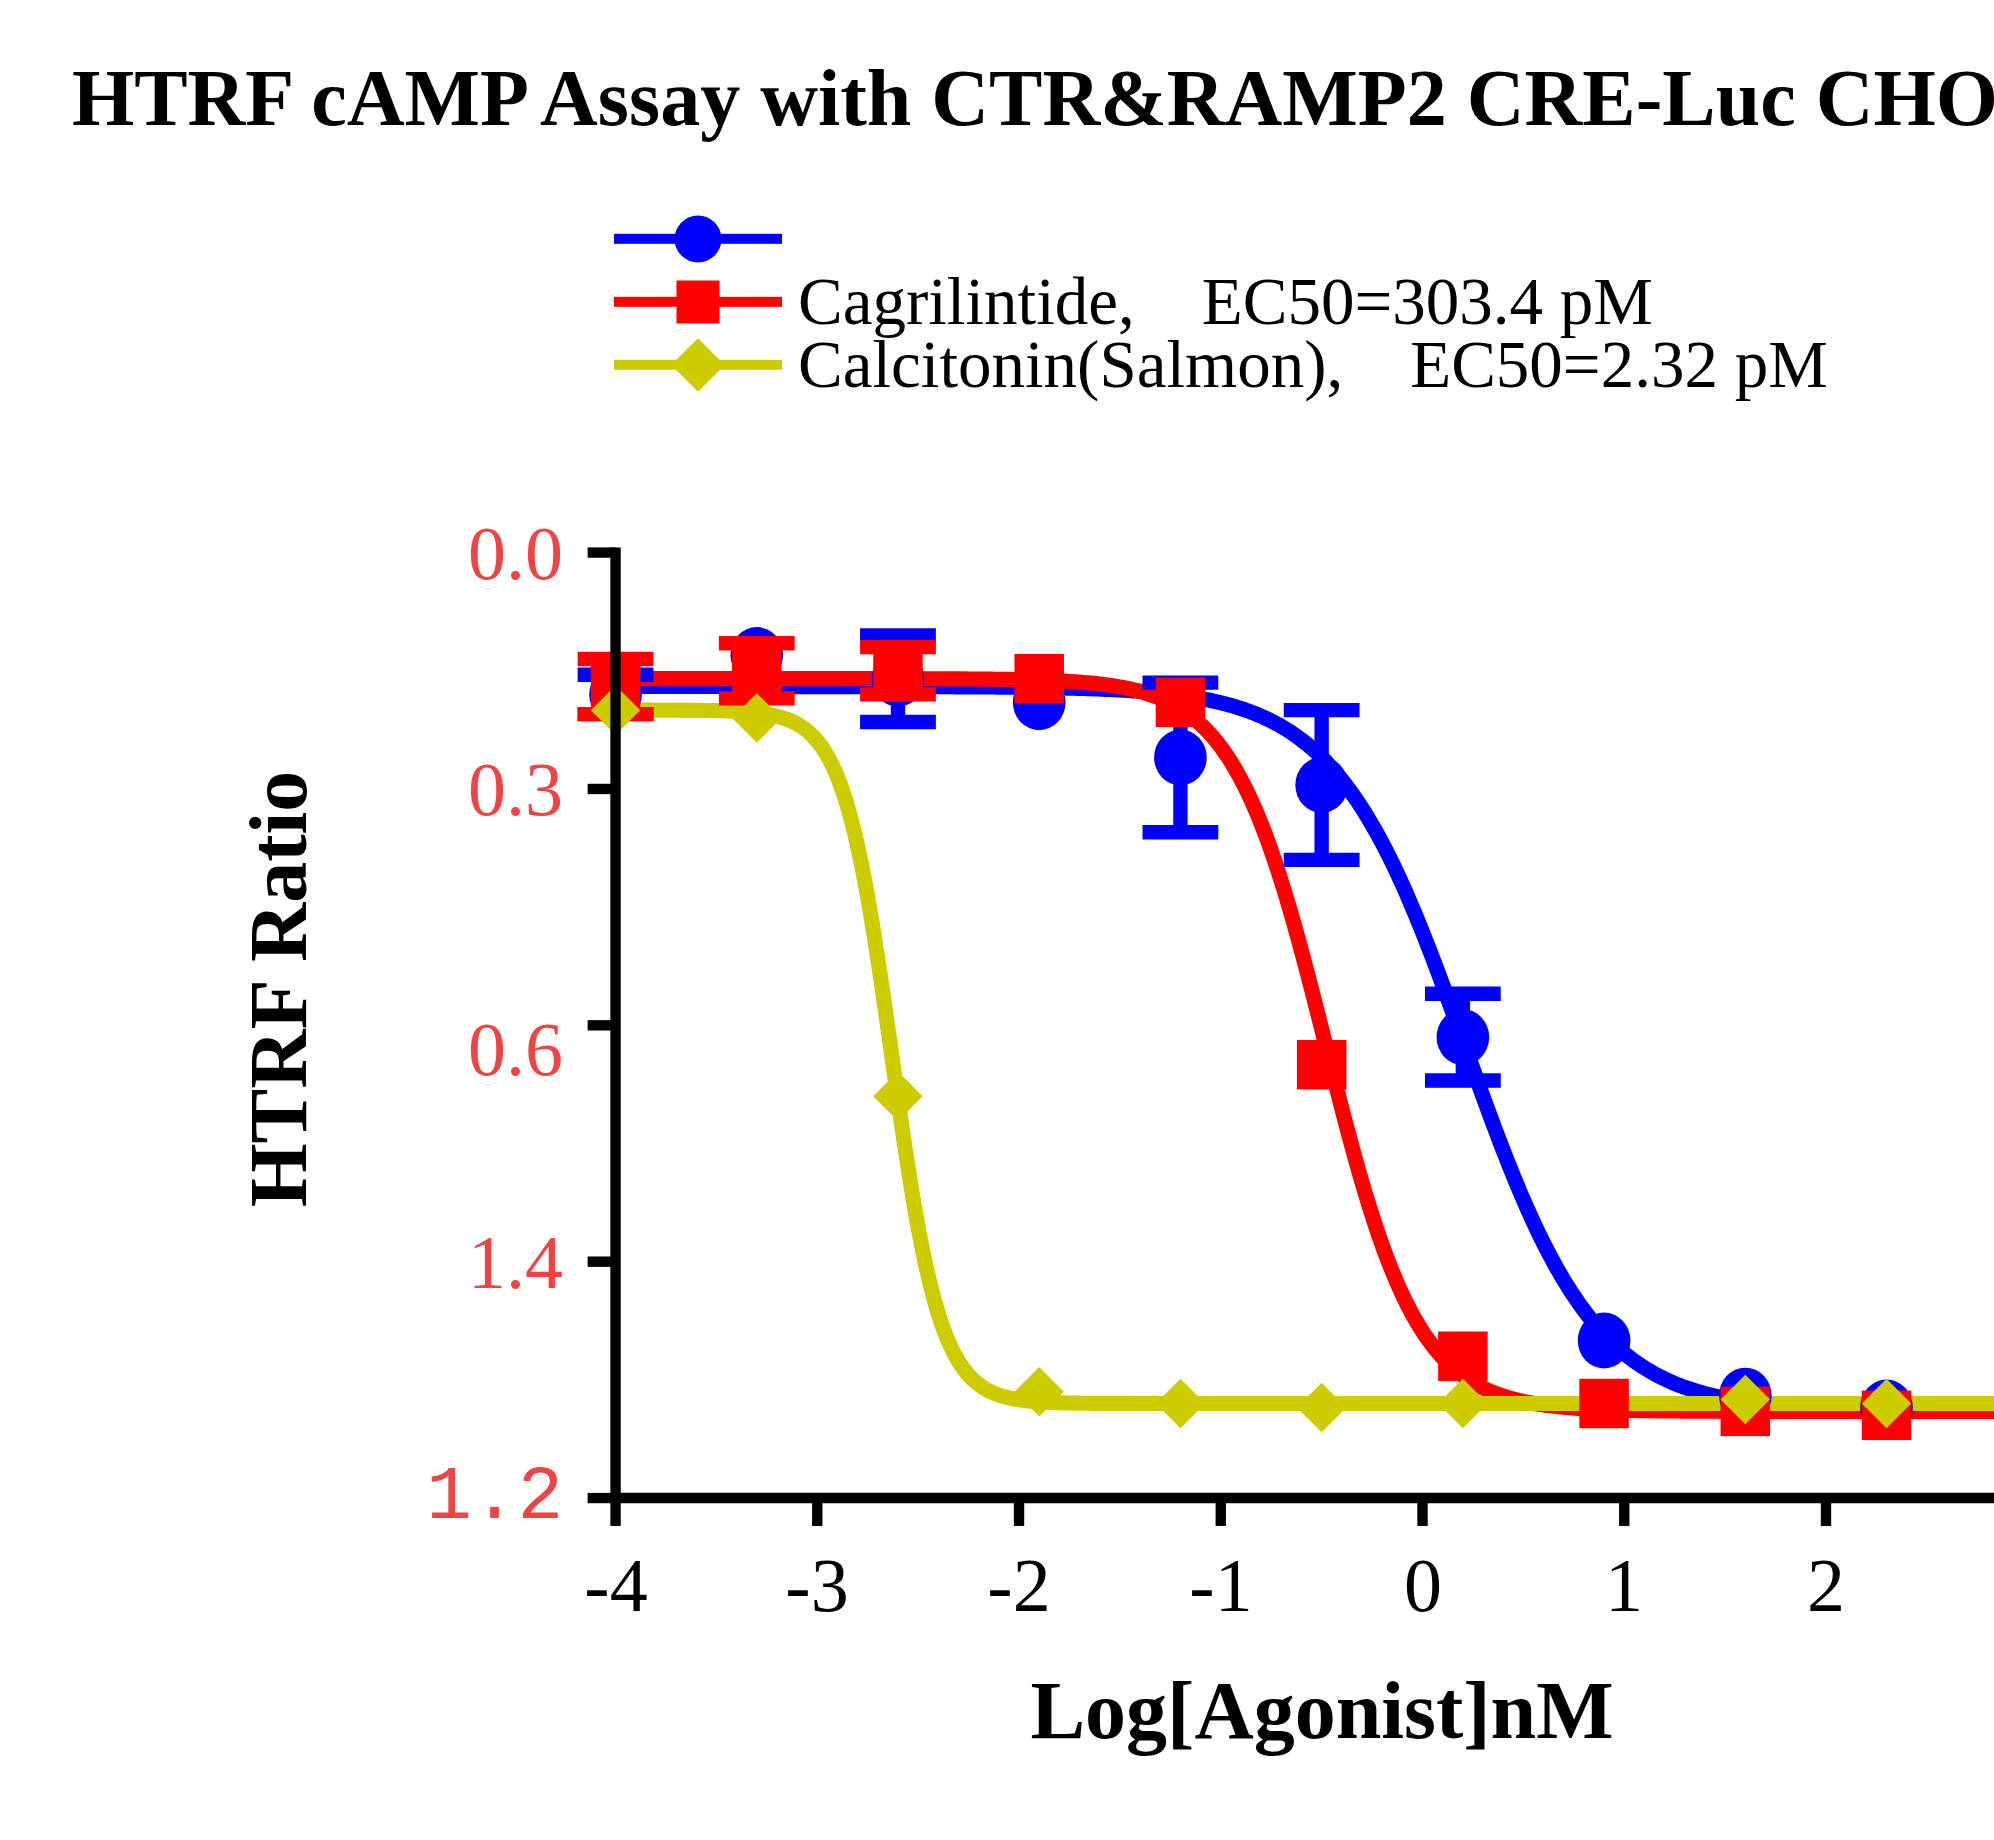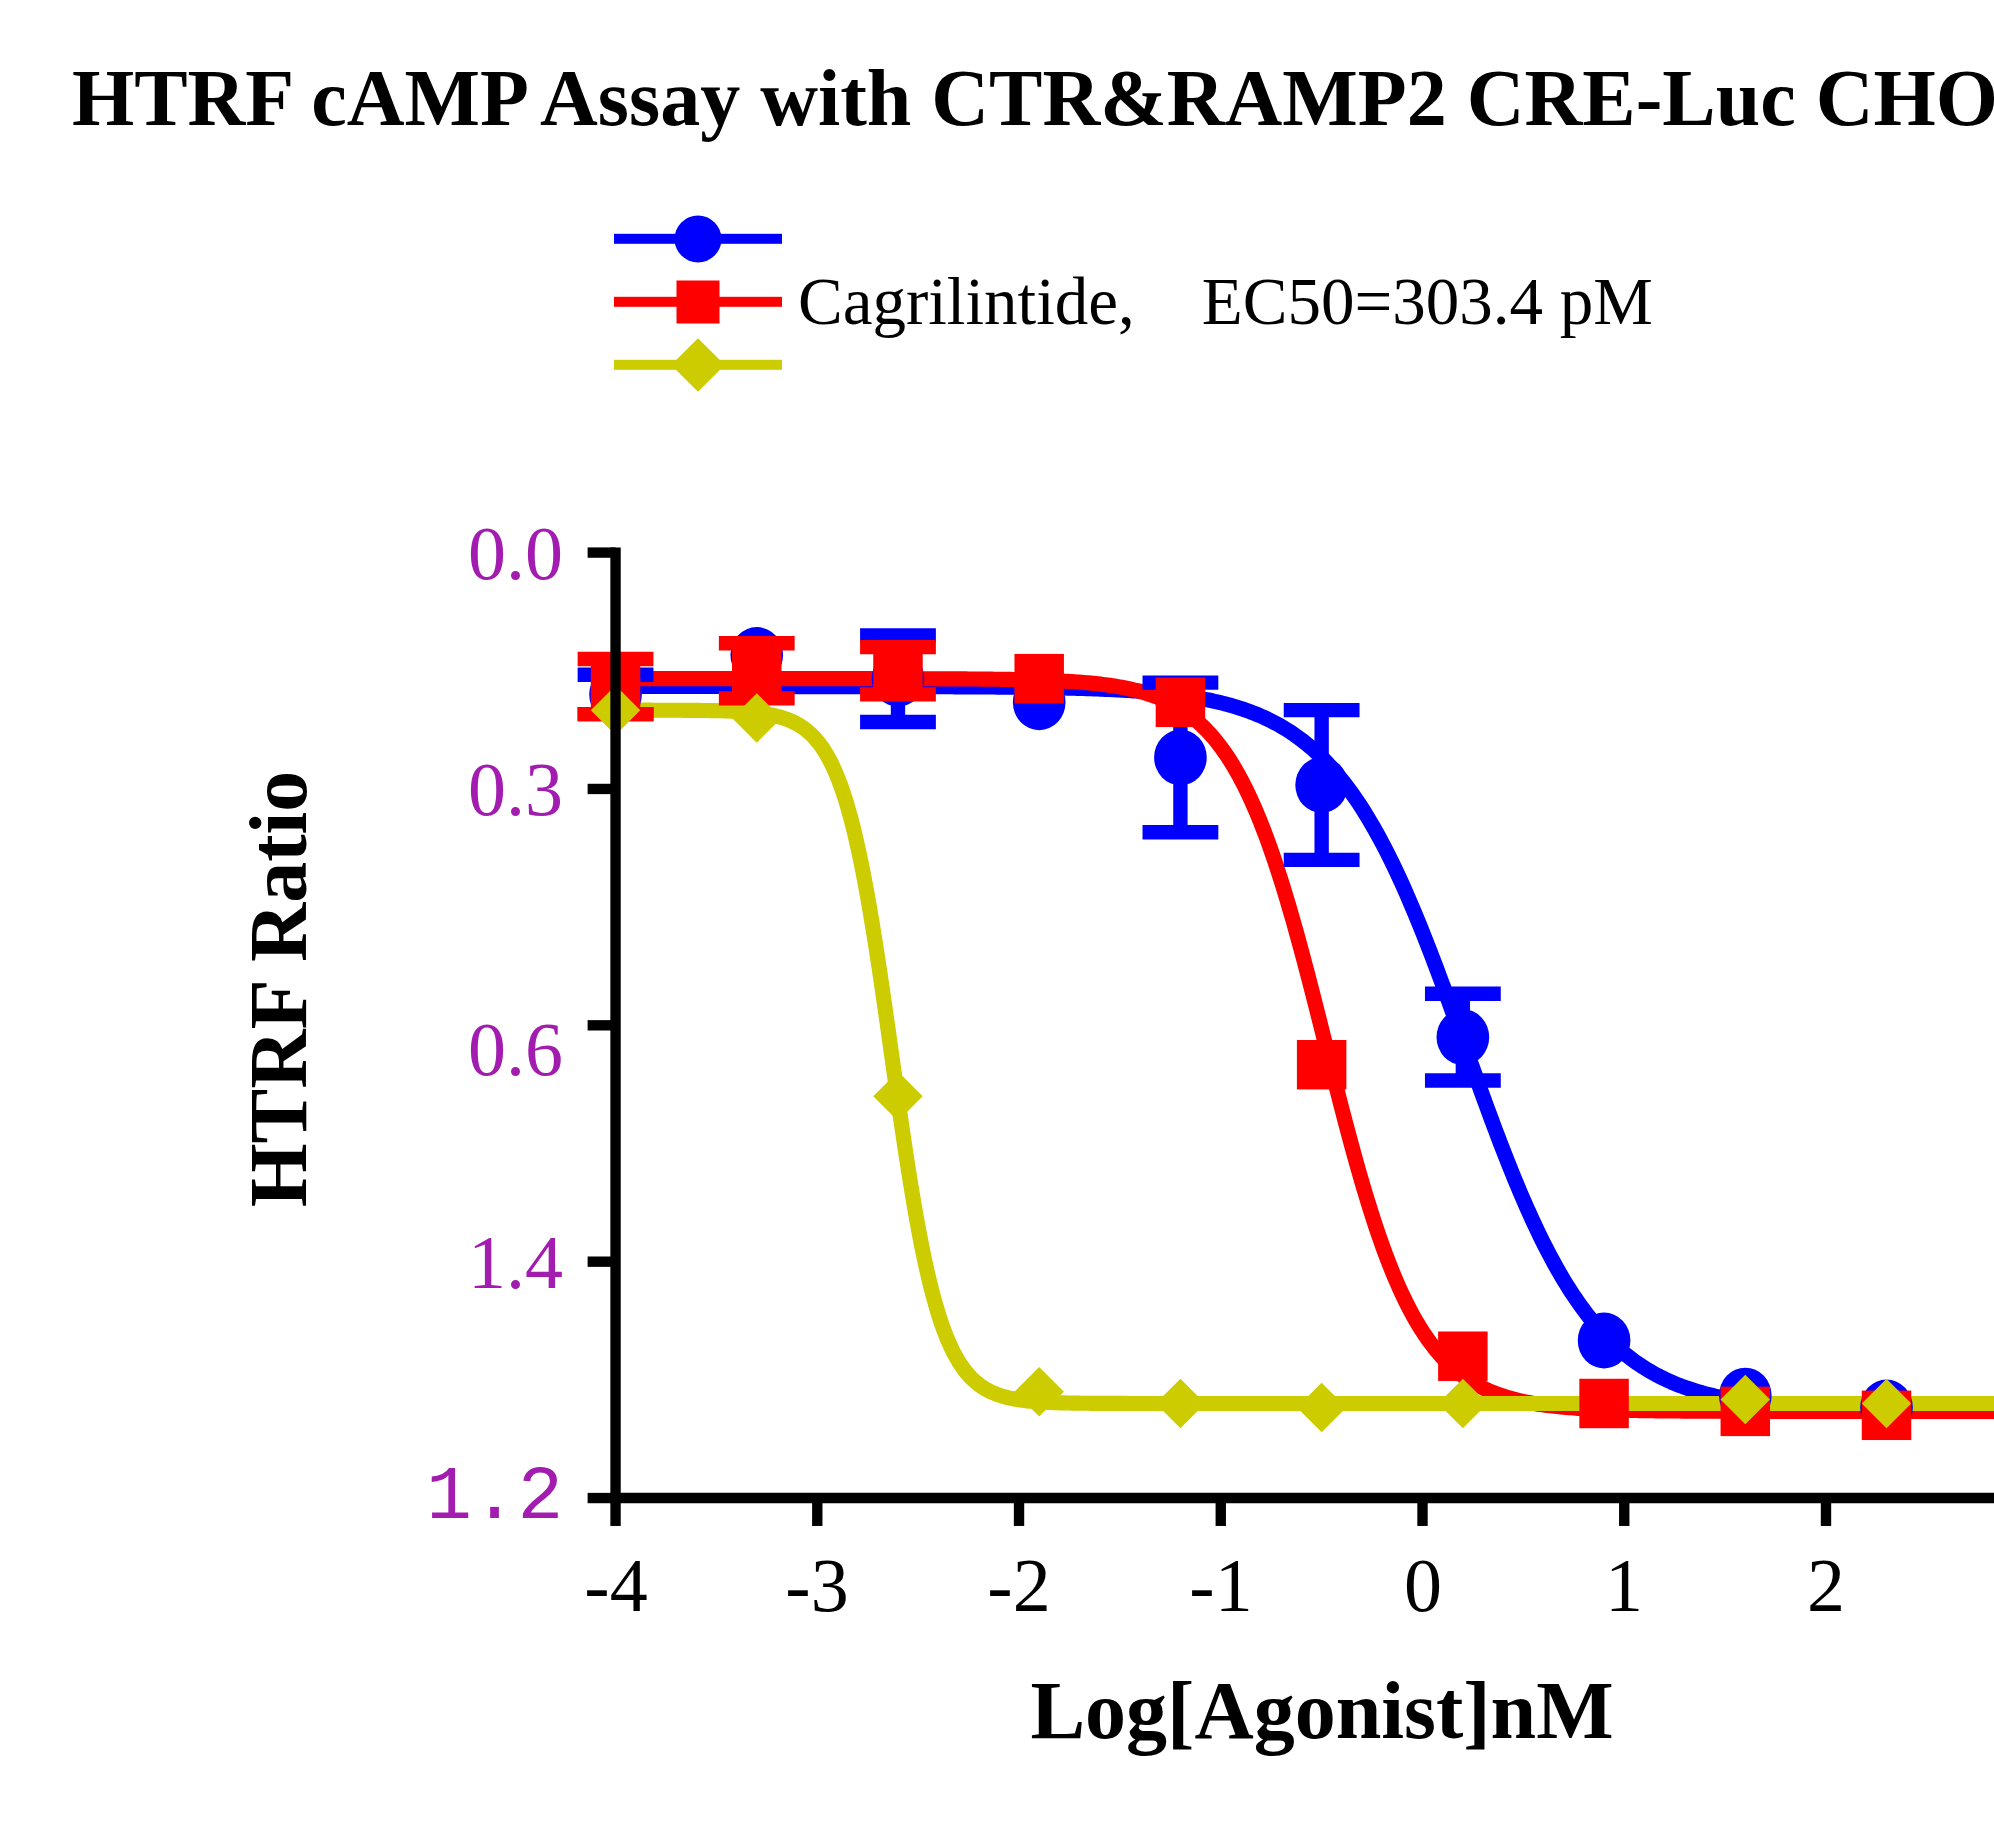--- a/index.html
+++ b/index.html
@@ -101,21 +101,21 @@
   #plot-svg {
     position: absolute;
     left: 0; top: 0;
   }
 
   
   .ytick-label {
     position: absolute;
     text-align: right;
     font-size: 76px;
-    color: #a21caf;
+    color: #ef4444;
     transform: translateY(-50%);
     white-space: nowrap;
   }
   .xtick-label {
     position: absolute;
     text-align: center;
     font-size: 76px;
     color: #000000;
     transform: translateX(-50%);
     white-space: nowrap;
@@ -165,20 +165,21 @@
         <div class="legend-sym sym-square" id="lgsym1" style="background: rgb(255, 0, 0);"></div>
       </div>
       <div class="legend-label">Cagrilintide,　EC50=303.4 pM</div>
     </div>
 
     <div class="legend-row">
       <div class="legend-marker-wrap">
         <div class="legend-line" id="lgline2" style="background: rgb(204, 204, 0);"></div>
         <div class="legend-sym sym-diamond" id="lgsym2" style="background: rgb(204, 204, 0);"></div>
       </div>
+      <div class="legend-label">Calcitonin(Salmon),　EC50=2.32 pM</div>
     </div>
 
   </div>
 
   <div id="plot-wrap">
     <svg id="plot-svg" width="2672" height="1840" viewBox="0 0 6698 4612">
         <path d="M1543.00,1720.75 L1548.90,1720.75 L1554.80,1720.75 L1560.70,1720.75 L1566.60,1720.75 L1572.50,1720.75 L1578.40,1720.75 L1584.30,1720.75 L1590.20,1720.75 L1596.10,1720.76 L1602.00,1720.76 L1607.90,1720.76 L1613.80,1720.76 L1619.70,1720.76 L1625.60,1720.76 L1631.50,1720.76 L1637.40,1720.76 L1643.30,1720.76 L1649.20,1720.76 L1655.10,1720.76 L1661.00,1720.76 L1666.90,1720.76 L1672.80,1720.76 L1678.70,1720.76 L1684.60,1720.76 L1690.50,1720.76 L1696.40,1720.76 L1702.30,1720.76 L1708.20,1720.76 L1714.10,1720.76 L1720.00,1720.76 L1725.90,1720.76 L1731.80,1720.76 L1737.70,1720.76 L1743.60,1720.76 L1749.50,1720.76 L1755.40,1720.76 L1761.30,1720.76 L1767.20,1720.76 L1773.10,1720.77 L1779.00,1720.77 L1784.90,1720.77 L1790.80,1720.77 L1796.70,1720.77 L1802.60,1720.77 L1808.50,1720.77 L1814.40,1720.77 L1820.30,1720.77 L1826.20,1720.77 L1832.10,1720.77 L1838.00,1720.77 L1843.90,1720.77 L1849.80,1720.77 L1855.70,1720.78 L1861.60,1720.78 L1867.50,1720.78 L1873.40,1720.78 L1879.30,1720.78 L1885.20,1720.78 L1891.10,1720.78 L1897.00,1720.78 L1902.90,1720.78 L1908.80,1720.79 L1914.70,1720.79 L1920.60,1720.79 L1926.50,1720.79 L1932.40,1720.79 L1938.30,1720.79 L1944.20,1720.79 L1950.10,1720.80 L1956.00,1720.80 L1961.90,1720.80 L1967.80,1720.80 L1973.70,1720.80 L1979.60,1720.80 L1985.50,1720.81 L1991.40,1720.81 L1997.30,1720.81 L2003.20,1720.81 L2009.10,1720.82 L2015.00,1720.82 L2020.90,1720.82 L2026.80,1720.82 L2032.70,1720.83 L2038.60,1720.83 L2044.50,1720.83 L2050.40,1720.83 L2056.30,1720.84 L2062.20,1720.84 L2068.10,1720.84 L2074.00,1720.85 L2079.90,1720.85 L2085.80,1720.85 L2091.70,1720.86 L2097.60,1720.86 L2103.50,1720.87 L2109.40,1720.87 L2115.30,1720.87 L2121.20,1720.88 L2127.10,1720.88 L2133.00,1720.89 L2138.90,1720.89 L2144.80,1720.90 L2150.70,1720.91 L2156.60,1720.91 L2162.50,1720.92 L2168.40,1720.92 L2174.30,1720.93 L2180.20,1720.94 L2186.10,1720.94 L2192.00,1720.95 L2197.90,1720.96 L2203.80,1720.97 L2209.70,1720.97 L2215.60,1720.98 L2221.50,1720.99 L2227.40,1721.00 L2233.30,1721.01 L2239.20,1721.02 L2245.10,1721.03 L2251.00,1721.04 L2256.90,1721.05 L2262.80,1721.06 L2268.70,1721.07 L2274.60,1721.08 L2280.50,1721.09 L2286.40,1721.11 L2292.30,1721.12 L2298.20,1721.13 L2304.10,1721.15 L2310.00,1721.16 L2315.90,1721.18 L2321.80,1721.19 L2327.70,1721.21 L2333.60,1721.23 L2339.50,1721.25 L2345.40,1721.26 L2351.30,1721.28 L2357.20,1721.30 L2363.10,1721.32 L2369.00,1721.34 L2374.90,1721.37 L2380.80,1721.39 L2386.70,1721.41 L2392.60,1721.44 L2398.50,1721.46 L2404.40,1721.49 L2410.30,1721.52 L2416.20,1721.54 L2422.10,1721.57 L2428.00,1721.60 L2433.90,1721.64 L2439.80,1721.67 L2445.70,1721.70 L2451.60,1721.74 L2457.50,1721.77 L2463.40,1721.81 L2469.30,1721.85 L2475.20,1721.89 L2481.10,1721.93 L2487.00,1721.98 L2492.90,1722.02 L2498.80,1722.07 L2504.70,1722.12 L2510.60,1722.17 L2516.50,1722.22 L2522.40,1722.27 L2528.30,1722.33 L2534.20,1722.39 L2540.10,1722.45 L2546.00,1722.51 L2551.90,1722.58 L2557.80,1722.65 L2563.70,1722.72 L2569.60,1722.79 L2575.50,1722.86 L2581.40,1722.94 L2587.30,1723.02 L2593.20,1723.11 L2599.10,1723.19 L2605.00,1723.28 L2610.90,1723.38 L2616.80,1723.47 L2622.70,1723.57 L2628.60,1723.68 L2634.50,1723.78 L2640.40,1723.90 L2646.30,1724.01 L2652.20,1724.13 L2658.10,1724.26 L2664.00,1724.39 L2669.90,1724.52 L2675.80,1724.66 L2681.70,1724.80 L2687.60,1724.95 L2693.50,1725.11 L2699.40,1725.27 L2705.30,1725.44 L2711.20,1725.61 L2717.10,1725.79 L2723.00,1725.97 L2728.90,1726.16 L2734.80,1726.36 L2740.70,1726.57 L2746.60,1726.78 L2752.50,1727.01 L2758.40,1727.24 L2764.30,1727.48 L2770.20,1727.72 L2776.10,1727.98 L2782.00,1728.25 L2787.90,1728.52 L2793.80,1728.81 L2799.70,1729.10 L2805.60,1729.41 L2811.50,1729.73 L2817.40,1730.06 L2823.30,1730.40 L2829.20,1730.75 L2835.10,1731.12 L2841.00,1731.50 L2846.90,1731.90 L2852.80,1732.31 L2858.70,1732.73 L2864.60,1733.17 L2870.50,1733.63 L2876.40,1734.10 L2882.30,1734.59 L2888.20,1735.09 L2894.10,1735.62 L2900.00,1736.16 L2905.90,1736.73 L2911.80,1737.31 L2917.70,1737.92 L2923.60,1738.55 L2929.50,1739.20 L2935.40,1739.87 L2941.30,1740.57 L2947.20,1741.29 L2953.10,1742.04 L2959.00,1742.82 L2964.90,1743.62 L2970.80,1744.46 L2976.70,1745.32 L2982.60,1746.22 L2988.50,1747.14 L2994.40,1748.10 L3000.30,1749.10 L3006.20,1750.13 L3012.10,1751.20 L3018.00,1752.30 L3023.90,1753.44 L3029.80,1754.63 L3035.70,1755.86 L3041.60,1757.13 L3047.50,1758.44 L3053.40,1759.80 L3059.30,1761.21 L3065.20,1762.67 L3071.10,1764.19 L3077.00,1765.75 L3082.90,1767.37 L3088.80,1769.05 L3094.70,1770.78 L3100.60,1772.57 L3106.50,1774.43 L3112.40,1776.35 L3118.30,1778.34 L3124.20,1780.40 L3130.10,1782.53 L3136.00,1784.73 L3141.90,1787.01 L3147.80,1789.36 L3153.70,1791.79 L3159.60,1794.31 L3165.50,1796.92 L3171.40,1799.61 L3177.30,1802.39 L3183.20,1805.26 L3189.10,1808.23 L3195.00,1811.30 L3200.90,1814.47 L3206.80,1817.75 L3212.70,1821.14 L3218.60,1824.63 L3224.50,1828.24 L3230.40,1831.97 L3236.30,1835.81 L3242.20,1839.79 L3248.10,1843.88 L3254.00,1848.11 L3259.90,1852.48 L3265.80,1856.98 L3271.70,1861.62 L3277.60,1866.40 L3283.50,1871.34 L3289.40,1876.42 L3295.30,1881.66 L3301.20,1887.06 L3307.10,1892.62 L3313.00,1898.35 L3318.90,1904.24 L3324.80,1910.31 L3330.70,1916.56 L3336.60,1922.99 L3342.50,1929.60 L3348.40,1936.39 L3354.30,1943.38 L3360.20,1950.56 L3366.10,1957.94 L3372.00,1965.52 L3377.90,1973.31 L3383.80,1981.30 L3389.70,1989.50 L3395.60,1997.91 L3401.50,2006.53 L3407.40,2015.38 L3413.30,2024.44 L3419.20,2033.72 L3425.10,2043.23 L3431.00,2052.96 L3436.90,2062.92 L3442.80,2073.11 L3448.70,2083.52 L3454.60,2094.17 L3460.50,2105.04 L3466.40,2116.14 L3472.30,2127.48 L3478.20,2139.04 L3484.10,2150.83 L3490.00,2162.85 L3495.90,2175.10 L3501.80,2187.56 L3507.70,2200.25 L3513.60,2213.16 L3519.50,2226.29 L3525.40,2239.63 L3531.30,2253.18 L3537.20,2266.93 L3543.10,2280.88 L3549.00,2295.03 L3554.90,2309.37 L3560.80,2323.89 L3566.70,2338.59 L3572.60,2353.46 L3578.50,2368.50 L3584.40,2383.69 L3590.30,2399.04 L3596.20,2414.52 L3602.10,2430.14 L3608.00,2445.89 L3613.90,2461.74 L3619.80,2477.71 L3625.70,2493.77 L3631.60,2509.92 L3637.50,2526.15 L3643.40,2542.44 L3649.30,2558.79 L3655.20,2575.19 L3661.10,2591.62 L3667.00,2608.07 L3672.90,2624.54 L3678.80,2641.02 L3684.70,2657.48 L3690.60,2673.93 L3696.50,2690.35 L3702.40,2706.72 L3708.30,2723.05 L3714.20,2739.32 L3720.10,2755.51 L3726.00,2771.62 L3731.90,2787.65 L3737.80,2803.57 L3743.70,2819.38 L3749.60,2835.07 L3755.50,2850.63 L3761.40,2866.06 L3767.30,2881.34 L3773.20,2896.46 L3779.10,2911.43 L3785.00,2926.23 L3790.90,2940.86 L3796.80,2955.30 L3802.70,2969.56 L3808.60,2983.62 L3814.50,2997.49 L3820.40,3011.16 L3826.30,3024.61 L3832.20,3037.86 L3838.10,3050.90 L3844.00,3063.71 L3849.90,3076.31 L3855.80,3088.68 L3861.70,3100.83 L3867.60,3112.75 L3873.50,3124.44 L3879.40,3135.91 L3885.30,3147.14 L3891.20,3158.15 L3897.10,3168.92 L3903.00,3179.47 L3908.90,3189.79 L3914.80,3199.88 L3920.70,3209.74 L3926.60,3219.37 L3932.50,3228.78 L3938.40,3237.97 L3944.30,3246.94 L3950.20,3255.69 L3956.10,3264.22 L3962.00,3272.54 L3967.90,3280.65 L3973.80,3288.55 L3979.70,3296.25 L3985.60,3303.74 L3991.50,3311.04 L3997.40,3318.14 L4003.30,3325.04 L4009.20,3331.76 L4015.10,3338.29 L4021.00,3344.64 L4026.90,3350.81 L4032.80,3356.80 L4038.70,3362.63 L4044.60,3368.28 L4050.50,3373.77 L4056.40,3379.10 L4062.30,3384.28 L4068.20,3389.30 L4074.10,3394.17 L4080.00,3398.89 L4085.90,3403.47 L4091.80,3407.91 L4097.70,3412.22 L4103.60,3416.39 L4109.50,3420.43 L4115.40,3424.35 L4121.30,3428.14 L4127.20,3431.82 L4133.10,3435.38 L4139.00,3438.83 L4144.90,3442.17 L4150.80,3445.40 L4156.70,3448.52 L4162.60,3451.55 L4168.50,3454.48 L4174.40,3457.32 L4180.30,3460.06 L4186.20,3462.71 L4192.10,3465.28 L4198.00,3467.76 L4203.90,3470.16 L4209.80,3472.48 L4215.70,3474.72 L4221.60,3476.89 L4227.50,3478.99 L4233.40,3481.02 L4239.30,3482.98 L4245.20,3484.87 L4251.10,3486.70 L4257.00,3488.47 L4262.90,3490.18 L4268.80,3491.83 L4274.70,3493.43 L4280.60,3494.97 L4286.50,3496.46 L4292.40,3497.90 L4298.30,3499.29 L4304.20,3500.63 L4310.10,3501.92 L4316.00,3503.18 L4321.90,3504.38 L4327.80,3505.55 L4333.70,3506.68 L4339.60,3507.77 L4345.50,3508.82 L4351.40,3509.83 L4357.30,3510.81 L4363.20,3511.76 L4369.10,3512.67 L4375.00,3513.55 L4380.90,3514.40 L4386.80,3515.22 L4392.70,3516.02 L4398.60,3516.78 L4404.50,3517.52 L4410.40,3518.23 L4416.30,3518.92 L4422.20,3519.58 L4428.10,3520.23 L4434.00,3520.84 L4439.90,3521.44 L4445.80,3522.02 L4451.70,3522.57 L4457.60,3523.11 L4463.50,3523.63 L4469.40,3524.13 L4475.30,3524.61 L4481.20,3525.07 L4487.10,3525.52 L4493.00,3525.95 L4498.90,3526.37 L4504.80,3526.77 L4510.70,3527.16 L4516.60,3527.54 L4522.50,3527.90 L4528.40,3528.25 L4534.30,3528.58 L4540.20,3528.91 L4546.10,3529.22 L4552.00,3529.53 L4557.90,3529.82 L4563.80,3530.10 L4569.70,3530.37 L4575.60,3530.63 L4581.50,3530.88 L4587.40,3531.13 L4593.30,3531.36 L4599.20,3531.59 L4605.10,3531.81 L4611.00,3532.02 L4616.90,3532.22 L4622.80,3532.42 L4628.70,3532.61 L4634.60,3532.79 L4640.50,3532.97 L4646.40,3533.14 L4652.30,3533.30 L4658.20,3533.46 L4664.10,3533.61 L4670.00,3533.76 L4675.90,3533.90 L4681.80,3534.04 L4687.70,3534.17 L4693.60,3534.30 L4699.50,3534.42 L4705.40,3534.54 L4711.30,3534.65 L4717.20,3534.76 L4723.10,3534.87 L4729.00,3534.97 L4734.90,3535.07 L4740.80,3535.16 L4746.70,3535.26 L4752.60,3535.35 L4758.50,3535.43 L4764.40,3535.51 L4770.30,3535.59 L4776.20,3535.67 L4782.10,3535.74 L4788.00,3535.82 L4793.90,3535.88 L4799.80,3535.95 L4805.70,3536.01 L4811.60,3536.08 L4817.50,3536.14 L4823.40,3536.19 L4829.30,3536.25 L4835.20,3536.30 L4841.10,3536.35 L4847.00,3536.40 L4852.90,3536.45 L4858.80,3536.50 L4864.70,3536.54 L4870.60,3536.58 L4876.50,3536.63 L4882.40,3536.67 L4888.30,3536.71 L4894.20,3536.74 L4900.10,3536.78 L4906.00,3536.81 L4911.90,3536.85 L4917.80,3536.88 L4923.70,3536.91 L4929.60,3536.94 L4935.50,3536.97 L4941.40,3537.00 L4947.30,3537.02 L4953.20,3537.05 L4959.10,3537.07 L4965.00,3537.10 L4970.90,3537.12 L4976.80,3537.14 L4982.70,3537.16 L4988.60,3537.19 L4994.50,3537.21 L5000.40,3537.23 L5006.30,3537.24 L5012.20,3537.26 L5018.10,3537.28 L5024.00,3537.30 L5029.90,3537.31 L5035.80,3537.33 L5041.70,3537.34 L5047.60,3537.36 L5053.50,3537.37 L5059.40,3537.38 L5065.30,3537.40 L5071.20,3537.41 L5077.10,3537.42 L5083.00,3537.43 " fill="none" stroke="#0000FF" stroke-width="38" stroke-linecap="round" stroke-linejoin="round"></path>
         <path d="M1543.00,1701.00 L1548.90,1701.00 L1554.80,1701.00 L1560.70,1701.00 L1566.60,1701.00 L1572.50,1701.00 L1578.40,1701.00 L1584.30,1701.00 L1590.20,1701.00 L1596.10,1701.00 L1602.00,1701.00 L1607.90,1701.00 L1613.80,1701.00 L1619.70,1701.00 L1625.60,1701.00 L1631.50,1701.00 L1637.40,1701.00 L1643.30,1701.00 L1649.20,1701.00 L1655.10,1701.00 L1661.00,1701.00 L1666.90,1701.00 L1672.80,1701.00 L1678.70,1701.00 L1684.60,1701.00 L1690.50,1701.00 L1696.40,1701.00 L1702.30,1701.00 L1708.20,1701.00 L1714.10,1701.00 L1720.00,1701.00 L1725.90,1701.00 L1731.80,1701.00 L1737.70,1701.00 L1743.60,1701.00 L1749.50,1701.00 L1755.40,1701.00 L1761.30,1701.00 L1767.20,1701.00 L1773.10,1701.00 L1779.00,1701.00 L1784.90,1701.00 L1790.80,1701.00 L1796.70,1701.00 L1802.60,1701.00 L1808.50,1701.00 L1814.40,1701.00 L1820.30,1701.00 L1826.20,1701.00 L1832.10,1701.00 L1838.00,1701.00 L1843.90,1701.01 L1849.80,1701.01 L1855.70,1701.01 L1861.60,1701.01 L1867.50,1701.01 L1873.40,1701.01 L1879.30,1701.01 L1885.20,1701.01 L1891.10,1701.01 L1897.00,1701.01 L1902.90,1701.01 L1908.80,1701.01 L1914.70,1701.01 L1920.60,1701.01 L1926.50,1701.01 L1932.40,1701.01 L1938.30,1701.01 L1944.20,1701.01 L1950.10,1701.01 L1956.00,1701.01 L1961.90,1701.01 L1967.80,1701.01 L1973.70,1701.02 L1979.60,1701.02 L1985.50,1701.02 L1991.40,1701.02 L1997.30,1701.02 L2003.20,1701.02 L2009.10,1701.02 L2015.00,1701.02 L2020.90,1701.02 L2026.80,1701.02 L2032.70,1701.03 L2038.60,1701.03 L2044.50,1701.03 L2050.40,1701.03 L2056.30,1701.03 L2062.20,1701.03 L2068.10,1701.04 L2074.00,1701.04 L2079.90,1701.04 L2085.80,1701.04 L2091.70,1701.04 L2097.60,1701.05 L2103.50,1701.05 L2109.40,1701.05 L2115.30,1701.05 L2121.20,1701.06 L2127.10,1701.06 L2133.00,1701.06 L2138.90,1701.07 L2144.80,1701.07 L2150.70,1701.07 L2156.60,1701.08 L2162.50,1701.08 L2168.40,1701.08 L2174.30,1701.09 L2180.20,1701.09 L2186.10,1701.10 L2192.00,1701.10 L2197.90,1701.11 L2203.80,1701.11 L2209.70,1701.12 L2215.60,1701.13 L2221.50,1701.13 L2227.40,1701.14 L2233.30,1701.15 L2239.20,1701.16 L2245.10,1701.16 L2251.00,1701.17 L2256.90,1701.18 L2262.80,1701.19 L2268.70,1701.20 L2274.60,1701.21 L2280.50,1701.22 L2286.40,1701.23 L2292.30,1701.25 L2298.20,1701.26 L2304.10,1701.27 L2310.00,1701.29 L2315.90,1701.30 L2321.80,1701.32 L2327.70,1701.33 L2333.60,1701.35 L2339.50,1701.37 L2345.40,1701.39 L2351.30,1701.41 L2357.20,1701.43 L2363.10,1701.45 L2369.00,1701.48 L2374.90,1701.50 L2380.80,1701.53 L2386.70,1701.56 L2392.60,1701.59 L2398.50,1701.62 L2404.40,1701.65 L2410.30,1701.68 L2416.20,1701.72 L2422.10,1701.76 L2428.00,1701.80 L2433.90,1701.84 L2439.80,1701.88 L2445.70,1701.93 L2451.60,1701.98 L2457.50,1702.03 L2463.40,1702.08 L2469.30,1702.14 L2475.20,1702.20 L2481.10,1702.26 L2487.00,1702.33 L2492.90,1702.39 L2498.80,1702.47 L2504.70,1702.54 L2510.60,1702.63 L2516.50,1702.71 L2522.40,1702.80 L2528.30,1702.89 L2534.20,1702.99 L2540.10,1703.10 L2546.00,1703.21 L2551.90,1703.32 L2557.80,1703.44 L2563.70,1703.57 L2569.60,1703.71 L2575.50,1703.85 L2581.40,1704.00 L2587.30,1704.15 L2593.20,1704.32 L2599.10,1704.49 L2605.00,1704.67 L2610.90,1704.87 L2616.80,1705.07 L2622.70,1705.28 L2628.60,1705.50 L2634.50,1705.74 L2640.40,1705.99 L2646.30,1706.25 L2652.20,1706.52 L2658.10,1706.81 L2664.00,1707.11 L2669.90,1707.43 L2675.80,1707.77 L2681.70,1708.12 L2687.60,1708.49 L2693.50,1708.88 L2699.40,1709.29 L2705.30,1709.73 L2711.20,1710.18 L2717.10,1710.66 L2723.00,1711.16 L2728.90,1711.69 L2734.80,1712.25 L2740.70,1712.83 L2746.60,1713.45 L2752.50,1714.10 L2758.40,1714.78 L2764.30,1715.49 L2770.20,1716.24 L2776.10,1717.04 L2782.00,1717.87 L2787.90,1718.74 L2793.80,1719.66 L2799.70,1720.63 L2805.60,1721.64 L2811.50,1722.71 L2817.40,1723.84 L2823.30,1725.02 L2829.20,1726.26 L2835.10,1727.56 L2841.00,1728.93 L2846.90,1730.37 L2852.80,1731.88 L2858.70,1733.47 L2864.60,1735.14 L2870.50,1736.89 L2876.40,1738.73 L2882.30,1740.66 L2888.20,1742.69 L2894.10,1744.83 L2900.00,1747.06 L2905.90,1749.41 L2911.80,1751.88 L2917.70,1754.46 L2923.60,1757.18 L2929.50,1760.02 L2935.40,1763.01 L2941.30,1766.14 L2947.20,1769.43 L2953.10,1772.87 L2959.00,1776.48 L2964.90,1780.26 L2970.80,1784.22 L2976.70,1788.37 L2982.60,1792.72 L2988.50,1797.27 L2994.40,1802.04 L3000.30,1807.02 L3006.20,1812.24 L3012.10,1817.69 L3018.00,1823.40 L3023.90,1829.36 L3029.80,1835.59 L3035.70,1842.09 L3041.60,1848.89 L3047.50,1855.98 L3053.40,1863.38 L3059.30,1871.09 L3065.20,1879.13 L3071.10,1887.51 L3077.00,1896.24 L3082.90,1905.33 L3088.80,1914.78 L3094.70,1924.62 L3100.60,1934.84 L3106.50,1945.45 L3112.40,1956.47 L3118.30,1967.91 L3124.20,1979.76 L3130.10,1992.04 L3136.00,2004.77 L3141.90,2017.93 L3147.80,2031.54 L3153.70,2045.60 L3159.60,2060.12 L3165.50,2075.09 L3171.40,2090.53 L3177.30,2106.42 L3183.20,2122.78 L3189.10,2139.59 L3195.00,2156.86 L3200.90,2174.57 L3206.80,2192.73 L3212.70,2211.33 L3218.60,2230.35 L3224.50,2249.79 L3230.40,2269.63 L3236.30,2289.86 L3242.20,2310.46 L3248.10,2331.42 L3254.00,2352.72 L3259.90,2374.34 L3265.80,2396.25 L3271.70,2418.44 L3277.60,2440.87 L3283.50,2463.53 L3289.40,2486.39 L3295.30,2509.42 L3301.20,2532.58 L3307.10,2555.86 L3313.00,2579.22 L3318.90,2602.64 L3324.80,2626.07 L3330.70,2649.50 L3336.60,2672.89 L3342.50,2696.20 L3348.40,2719.42 L3354.30,2742.51 L3360.20,2765.44 L3366.10,2788.19 L3372.00,2810.73 L3377.90,2833.02 L3383.80,2855.06 L3389.70,2876.80 L3395.60,2898.24 L3401.50,2919.35 L3407.40,2940.11 L3413.30,2960.50 L3419.20,2980.51 L3425.10,3000.12 L3431.00,3019.32 L3436.90,3038.10 L3442.80,3056.45 L3448.70,3074.36 L3454.60,3091.82 L3460.50,3108.82 L3466.40,3125.38 L3472.30,3141.47 L3478.20,3157.10 L3484.10,3172.27 L3490.00,3186.99 L3495.90,3201.24 L3501.80,3215.05 L3507.70,3228.40 L3513.60,3241.31 L3519.50,3253.78 L3525.40,3265.82 L3531.30,3277.43 L3537.20,3288.63 L3543.10,3299.41 L3549.00,3309.80 L3554.90,3319.80 L3560.80,3329.41 L3566.70,3338.66 L3572.60,3347.54 L3578.50,3356.07 L3584.40,3364.25 L3590.30,3372.11 L3596.20,3379.64 L3602.10,3386.86 L3608.00,3393.78 L3613.90,3400.41 L3619.80,3406.76 L3625.70,3412.83 L3631.60,3418.64 L3637.50,3424.20 L3643.40,3429.52 L3649.30,3434.60 L3655.20,3439.46 L3661.10,3444.10 L3667.00,3448.54 L3672.90,3452.77 L3678.80,3456.81 L3684.70,3460.67 L3690.60,3464.35 L3696.50,3467.87 L3702.40,3471.22 L3708.30,3474.42 L3714.20,3477.46 L3720.10,3480.37 L3726.00,3483.14 L3731.90,3485.78 L3737.80,3488.30 L3743.70,3490.69 L3749.60,3492.98 L3755.50,3495.15 L3761.40,3497.23 L3767.30,3499.20 L3773.20,3501.08 L3779.10,3502.87 L3785.00,3504.58 L3790.90,3506.20 L3796.80,3507.74 L3802.70,3509.21 L3808.60,3510.61 L3814.50,3511.94 L3820.40,3513.21 L3826.30,3514.42 L3832.20,3515.56 L3838.10,3516.65 L3844.00,3517.69 L3849.90,3518.68 L3855.80,3519.62 L3861.70,3520.51 L3867.60,3521.36 L3873.50,3522.17 L3879.40,3522.94 L3885.30,3523.67 L3891.20,3524.37 L3897.10,3525.03 L3903.00,3525.66 L3908.90,3526.26 L3914.80,3526.82 L3920.70,3527.36 L3926.60,3527.88 L3932.50,3528.37 L3938.40,3528.83 L3944.30,3529.27 L3950.20,3529.69 L3956.10,3530.09 L3962.00,3530.47 L3967.90,3530.83 L3973.80,3531.18 L3979.70,3531.50 L3985.60,3531.81 L3991.50,3532.11 L3997.40,3532.39 L4003.30,3532.65 L4009.20,3532.91 L4015.10,3533.15 L4021.00,3533.37 L4026.90,3533.59 L4032.80,3533.80 L4038.70,3533.99 L4044.60,3534.18 L4050.50,3534.36 L4056.40,3534.53 L4062.30,3534.69 L4068.20,3534.84 L4074.10,3534.98 L4080.00,3535.12 L4085.90,3535.25 L4091.80,3535.38 L4097.70,3535.49 L4103.60,3535.61 L4109.50,3535.71 L4115.40,3535.81 L4121.30,3535.91 L4127.20,3536.00 L4133.10,3536.09 L4139.00,3536.17 L4144.90,3536.25 L4150.80,3536.32 L4156.70,3536.40 L4162.60,3536.46 L4168.50,3536.53 L4174.40,3536.59 L4180.30,3536.65 L4186.20,3536.70 L4192.10,3536.75 L4198.00,3536.80 L4203.90,3536.85 L4209.80,3536.89 L4215.70,3536.94 L4221.60,3536.98 L4227.50,3537.02 L4233.40,3537.05 L4239.30,3537.09 L4245.20,3537.12 L4251.10,3537.15 L4257.00,3537.18 L4262.90,3537.21 L4268.80,3537.24 L4274.70,3537.26 L4280.60,3537.29 L4286.50,3537.31 L4292.40,3537.33 L4298.30,3537.35 L4304.20,3537.37 L4310.10,3537.39 L4316.00,3537.41 L4321.90,3537.43 L4327.80,3537.44 L4333.70,3537.46 L4339.60,3537.47 L4345.50,3537.49 L4351.40,3537.50 L4357.30,3537.51 L4363.20,3537.52 L4369.10,3537.53 L4375.00,3537.54 L4380.90,3537.56 L4386.80,3537.56 L4392.70,3537.57 L4398.60,3537.58 L4404.50,3537.59 L4410.40,3537.60 L4416.30,3537.61 L4422.20,3537.61 L4428.10,3537.62 L4434.00,3537.63 L4439.90,3537.63 L4445.80,3537.64 L4451.70,3537.64 L4457.60,3537.65 L4463.50,3537.65 L4469.40,3537.66 L4475.30,3537.66 L4481.20,3537.67 L4487.10,3537.67 L4493.00,3537.68 L4498.90,3537.68 L4504.80,3537.68 L4510.70,3537.69 L4516.60,3537.69 L4522.50,3537.69 L4528.40,3537.70 L4534.30,3537.70 L4540.20,3537.70 L4546.10,3537.70 L4552.00,3537.71 L4557.90,3537.71 L4563.80,3537.71 L4569.70,3537.71 L4575.60,3537.71 L4581.50,3537.72 L4587.40,3537.72 L4593.30,3537.72 L4599.20,3537.72 L4605.10,3537.72 L4611.00,3537.72 L4616.90,3537.72 L4622.80,3537.73 L4628.70,3537.73 L4634.60,3537.73 L4640.50,3537.73 L4646.40,3537.73 L4652.30,3537.73 L4658.20,3537.73 L4664.10,3537.73 L4670.00,3537.73 L4675.90,3537.73 L4681.80,3537.74 L4687.70,3537.74 L4693.60,3537.74 L4699.50,3537.74 L4705.40,3537.74 L4711.30,3537.74 L4717.20,3537.74 L4723.10,3537.74 L4729.00,3537.74 L4734.90,3537.74 L4740.80,3537.74 L4746.70,3537.74 L4752.60,3537.74 L4758.50,3537.74 L4764.40,3537.74 L4770.30,3537.74 L4776.20,3537.74 L4782.10,3537.74 L4788.00,3537.74 L4793.90,3537.74 L4799.80,3537.74 L4805.70,3537.75 L4811.60,3537.75 L4817.50,3537.75 L4823.40,3537.75 L4829.30,3537.75 L4835.20,3537.75 L4841.10,3537.75 L4847.00,3537.75 L4852.90,3537.75 L4858.80,3537.75 L4864.70,3537.75 L4870.60,3537.75 L4876.50,3537.75 L4882.40,3537.75 L4888.30,3537.75 L4894.20,3537.75 L4900.10,3537.75 L4906.00,3537.75 L4911.90,3537.75 L4917.80,3537.75 L4923.70,3537.75 L4929.60,3537.75 L4935.50,3537.75 L4941.40,3537.75 L4947.30,3537.75 L4953.20,3537.75 L4959.10,3537.75 L4965.00,3537.75 L4970.90,3537.75 L4976.80,3537.75 L4982.70,3537.75 L4988.60,3537.75 L4994.50,3537.75 L5000.40,3537.75 L5006.30,3537.75 L5012.20,3537.75 L5018.10,3537.75 L5024.00,3537.75 L5029.90,3537.75 L5035.80,3537.75 L5041.70,3537.75 L5047.60,3537.75 L5053.50,3537.75 L5059.40,3537.75 L5065.30,3537.75 L5071.20,3537.75 L5077.10,3537.75 L5083.00,3537.75 " fill="none" stroke="#FF0000" stroke-width="38" stroke-linecap="round" stroke-linejoin="round"></path>
         <path d="M1543.00,1780.02 L1548.90,1780.02 L1554.80,1780.02 L1560.70,1780.03 L1566.60,1780.03 L1572.50,1780.03 L1578.40,1780.04 L1584.30,1780.04 L1590.20,1780.04 L1596.10,1780.05 L1602.00,1780.05 L1607.90,1780.06 L1613.80,1780.06 L1619.70,1780.07 L1625.60,1780.08 L1631.50,1780.09 L1637.40,1780.10 L1643.30,1780.11 L1649.20,1780.12 L1655.10,1780.13 L1661.00,1780.14 L1666.90,1780.15 L1672.80,1780.17 L1678.70,1780.19 L1684.60,1780.21 L1690.50,1780.23 L1696.40,1780.25 L1702.30,1780.28 L1708.20,1780.30 L1714.10,1780.34 L1720.00,1780.37 L1725.90,1780.41 L1731.80,1780.45 L1737.70,1780.49 L1743.60,1780.54 L1749.50,1780.60 L1755.40,1780.66 L1761.30,1780.73 L1767.20,1780.80 L1773.10,1780.88 L1779.00,1780.97 L1784.90,1781.07 L1790.80,1781.18 L1796.70,1781.30 L1802.60,1781.43 L1808.50,1781.58 L1814.40,1781.74 L1820.30,1781.91 L1826.20,1782.11 L1832.10,1782.32 L1838.00,1782.56 L1843.90,1782.81 L1849.80,1783.10 L1855.70,1783.41 L1861.60,1783.76 L1867.50,1784.14 L1873.40,1784.56 L1879.30,1785.02 L1885.20,1785.53 L1891.10,1786.09 L1897.00,1786.70 L1902.90,1787.38 L1908.80,1788.13 L1914.70,1788.95 L1920.60,1789.85 L1926.50,1790.85 L1932.40,1791.94 L1938.30,1793.14 L1944.20,1794.47 L1950.10,1795.92 L1956.00,1797.52 L1961.90,1799.28 L1967.80,1801.22 L1973.70,1803.34 L1979.60,1805.68 L1985.50,1808.24 L1991.40,1811.06 L1997.30,1814.15 L2003.20,1817.55 L2009.10,1821.27 L2015.00,1825.35 L2020.90,1829.82 L2026.80,1834.72 L2032.70,1840.09 L2038.60,1845.96 L2044.50,1852.37 L2050.40,1859.39 L2056.30,1867.04 L2062.20,1875.40 L2068.10,1884.50 L2074.00,1894.41 L2079.90,1905.19 L2085.80,1916.90 L2091.70,1929.61 L2097.60,1943.37 L2103.50,1958.26 L2109.40,1974.34 L2115.30,1991.67 L2121.20,2010.31 L2127.10,2030.33 L2133.00,2051.77 L2138.90,2074.69 L2144.80,2099.11 L2150.70,2125.08 L2156.60,2152.61 L2162.50,2181.70 L2168.40,2212.34 L2174.30,2244.51 L2180.20,2278.16 L2186.10,2313.22 L2192.00,2349.62 L2197.90,2387.25 L2203.80,2425.99 L2209.70,2465.71 L2215.60,2506.24 L2221.50,2547.42 L2227.40,2589.07 L2233.30,2630.99 L2239.20,2673.01 L2245.10,2714.90 L2251.00,2756.50 L2256.90,2797.60 L2262.80,2838.02 L2268.70,2877.61 L2274.60,2916.20 L2280.50,2953.66 L2286.40,2989.87 L2292.30,3024.74 L2298.20,3058.18 L2304.10,3090.13 L2310.00,3120.55 L2315.90,3149.42 L2321.80,3176.72 L2327.70,3202.47 L2333.60,3226.68 L2339.50,3249.38 L2345.40,3270.62 L2351.30,3290.44 L2357.20,3308.89 L2363.10,3326.04 L2369.00,3341.94 L2374.90,3356.66 L2380.80,3370.27 L2386.70,3382.83 L2392.60,3394.40 L2398.50,3405.05 L2404.40,3414.85 L2410.30,3423.84 L2416.20,3432.09 L2422.10,3439.65 L2428.00,3446.58 L2433.90,3452.92 L2439.80,3458.71 L2445.70,3464.01 L2451.60,3468.84 L2457.50,3473.26 L2463.40,3477.28 L2469.30,3480.96 L2475.20,3484.31 L2481.10,3487.36 L2487.00,3490.14 L2492.90,3492.67 L2498.80,3494.97 L2504.70,3497.07 L2510.60,3498.98 L2516.50,3500.71 L2522.40,3502.29 L2528.30,3503.73 L2534.20,3505.03 L2540.10,3506.22 L2546.00,3507.30 L2551.90,3508.28 L2557.80,3509.17 L2563.70,3509.98 L2569.60,3510.72 L2575.50,3511.39 L2581.40,3511.99 L2587.30,3512.55 L2593.20,3513.05 L2599.10,3513.50 L2605.00,3513.92 L2610.90,3514.29 L2616.80,3514.63 L2622.70,3514.94 L2628.60,3515.22 L2634.50,3515.48 L2640.40,3515.71 L2646.30,3515.92 L2652.20,3516.11 L2658.10,3516.29 L2664.00,3516.45 L2669.90,3516.59 L2675.80,3516.72 L2681.70,3516.84 L2687.60,3516.94 L2693.50,3517.04 L2699.40,3517.13 L2705.30,3517.21 L2711.20,3517.28 L2717.10,3517.35 L2723.00,3517.41 L2728.90,3517.46 L2734.80,3517.51 L2740.70,3517.56 L2746.60,3517.60 L2752.50,3517.64 L2758.40,3517.67 L2764.30,3517.70 L2770.20,3517.73 L2776.10,3517.75 L2782.00,3517.78 L2787.90,3517.80 L2793.80,3517.81 L2799.70,3517.83 L2805.60,3517.85 L2811.50,3517.86 L2817.40,3517.87 L2823.30,3517.89 L2829.20,3517.90 L2835.10,3517.91 L2841.00,3517.91 L2846.90,3517.92 L2852.80,3517.93 L2858.70,3517.94 L2864.60,3517.94 L2870.50,3517.95 L2876.40,3517.95 L2882.30,3517.96 L2888.20,3517.96 L2894.10,3517.96 L2900.00,3517.97 L2905.90,3517.97 L2911.80,3517.97 L2917.70,3517.98 L2923.60,3517.98 L2929.50,3517.98 L2935.40,3517.98 L2941.30,3517.98 L2947.20,3517.99 L2953.10,3517.99 L2959.00,3517.99 L2964.90,3517.99 L2970.80,3517.99 L2976.70,3517.99 L2982.60,3517.99 L2988.50,3517.99 L2994.40,3517.99 L3000.30,3517.99 L3006.20,3517.99 L3012.10,3517.99 L3018.00,3518.00 L3023.90,3518.00 L3029.80,3518.00 L3035.70,3518.00 L3041.60,3518.00 L3047.50,3518.00 L3053.40,3518.00 L3059.30,3518.00 L3065.20,3518.00 L3071.10,3518.00 L3077.00,3518.00 L3082.90,3518.00 L3088.80,3518.00 L3094.70,3518.00 L3100.60,3518.00 L3106.50,3518.00 L3112.40,3518.00 L3118.30,3518.00 L3124.20,3518.00 L3130.10,3518.00 L3136.00,3518.00 L3141.90,3518.00 L3147.80,3518.00 L3153.70,3518.00 L3159.60,3518.00 L3165.50,3518.00 L3171.40,3518.00 L3177.30,3518.00 L3183.20,3518.00 L3189.10,3518.00 L3195.00,3518.00 L3200.90,3518.00 L3206.80,3518.00 L3212.70,3518.00 L3218.60,3518.00 L3224.50,3518.00 L3230.40,3518.00 L3236.30,3518.00 L3242.20,3518.00 L3248.10,3518.00 L3254.00,3518.00 L3259.90,3518.00 L3265.80,3518.00 L3271.70,3518.00 L3277.60,3518.00 L3283.50,3518.00 L3289.40,3518.00 L3295.30,3518.00 L3301.20,3518.00 L3307.10,3518.00 L3313.00,3518.00 L3318.90,3518.00 L3324.80,3518.00 L3330.70,3518.00 L3336.60,3518.00 L3342.50,3518.00 L3348.40,3518.00 L3354.30,3518.00 L3360.20,3518.00 L3366.10,3518.00 L3372.00,3518.00 L3377.90,3518.00 L3383.80,3518.00 L3389.70,3518.00 L3395.60,3518.00 L3401.50,3518.00 L3407.40,3518.00 L3413.30,3518.00 L3419.20,3518.00 L3425.10,3518.00 L3431.00,3518.00 L3436.90,3518.00 L3442.80,3518.00 L3448.70,3518.00 L3454.60,3518.00 L3460.50,3518.00 L3466.40,3518.00 L3472.30,3518.00 L3478.20,3518.00 L3484.10,3518.00 L3490.00,3518.00 L3495.90,3518.00 L3501.80,3518.00 L3507.70,3518.00 L3513.60,3518.00 L3519.50,3518.00 L3525.40,3518.00 L3531.30,3518.00 L3537.20,3518.00 L3543.10,3518.00 L3549.00,3518.00 L3554.90,3518.00 L3560.80,3518.00 L3566.70,3518.00 L3572.60,3518.00 L3578.50,3518.00 L3584.40,3518.00 L3590.30,3518.00 L3596.20,3518.00 L3602.10,3518.00 L3608.00,3518.00 L3613.90,3518.00 L3619.80,3518.00 L3625.70,3518.00 L3631.60,3518.00 L3637.50,3518.00 L3643.40,3518.00 L3649.30,3518.00 L3655.20,3518.00 L3661.10,3518.00 L3667.00,3518.00 L3672.90,3518.00 L3678.80,3518.00 L3684.70,3518.00 L3690.60,3518.00 L3696.50,3518.00 L3702.40,3518.00 L3708.30,3518.00 L3714.20,3518.00 L3720.10,3518.00 L3726.00,3518.00 L3731.90,3518.00 L3737.80,3518.00 L3743.70,3518.00 L3749.60,3518.00 L3755.50,3518.00 L3761.40,3518.00 L3767.30,3518.00 L3773.20,3518.00 L3779.10,3518.00 L3785.00,3518.00 L3790.90,3518.00 L3796.80,3518.00 L3802.70,3518.00 L3808.60,3518.00 L3814.50,3518.00 L3820.40,3518.00 L3826.30,3518.00 L3832.20,3518.00 L3838.10,3518.00 L3844.00,3518.00 L3849.90,3518.00 L3855.80,3518.00 L3861.70,3518.00 L3867.60,3518.00 L3873.50,3518.00 L3879.40,3518.00 L3885.30,3518.00 L3891.20,3518.00 L3897.10,3518.00 L3903.00,3518.00 L3908.90,3518.00 L3914.80,3518.00 L3920.70,3518.00 L3926.60,3518.00 L3932.50,3518.00 L3938.40,3518.00 L3944.30,3518.00 L3950.20,3518.00 L3956.10,3518.00 L3962.00,3518.00 L3967.90,3518.00 L3973.80,3518.00 L3979.70,3518.00 L3985.60,3518.00 L3991.50,3518.00 L3997.40,3518.00 L4003.30,3518.00 L4009.20,3518.00 L4015.10,3518.00 L4021.00,3518.00 L4026.90,3518.00 L4032.80,3518.00 L4038.70,3518.00 L4044.60,3518.00 L4050.50,3518.00 L4056.40,3518.00 L4062.30,3518.00 L4068.20,3518.00 L4074.10,3518.00 L4080.00,3518.00 L4085.90,3518.00 L4091.80,3518.00 L4097.70,3518.00 L4103.60,3518.00 L4109.50,3518.00 L4115.40,3518.00 L4121.30,3518.00 L4127.20,3518.00 L4133.10,3518.00 L4139.00,3518.00 L4144.90,3518.00 L4150.80,3518.00 L4156.70,3518.00 L4162.60,3518.00 L4168.50,3518.00 L4174.40,3518.00 L4180.30,3518.00 L4186.20,3518.00 L4192.10,3518.00 L4198.00,3518.00 L4203.90,3518.00 L4209.80,3518.00 L4215.70,3518.00 L4221.60,3518.00 L4227.50,3518.00 L4233.40,3518.00 L4239.30,3518.00 L4245.20,3518.00 L4251.10,3518.00 L4257.00,3518.00 L4262.90,3518.00 L4268.80,3518.00 L4274.70,3518.00 L4280.60,3518.00 L4286.50,3518.00 L4292.40,3518.00 L4298.30,3518.00 L4304.20,3518.00 L4310.10,3518.00 L4316.00,3518.00 L4321.90,3518.00 L4327.80,3518.00 L4333.70,3518.00 L4339.60,3518.00 L4345.50,3518.00 L4351.40,3518.00 L4357.30,3518.00 L4363.20,3518.00 L4369.10,3518.00 L4375.00,3518.00 L4380.90,3518.00 L4386.80,3518.00 L4392.70,3518.00 L4398.60,3518.00 L4404.50,3518.00 L4410.40,3518.00 L4416.30,3518.00 L4422.20,3518.00 L4428.10,3518.00 L4434.00,3518.00 L4439.90,3518.00 L4445.80,3518.00 L4451.70,3518.00 L4457.60,3518.00 L4463.50,3518.00 L4469.40,3518.00 L4475.30,3518.00 L4481.20,3518.00 L4487.10,3518.00 L4493.00,3518.00 L4498.90,3518.00 L4504.80,3518.00 L4510.70,3518.00 L4516.60,3518.00 L4522.50,3518.00 L4528.40,3518.00 L4534.30,3518.00 L4540.20,3518.00 L4546.10,3518.00 L4552.00,3518.00 L4557.90,3518.00 L4563.80,3518.00 L4569.70,3518.00 L4575.60,3518.00 L4581.50,3518.00 L4587.40,3518.00 L4593.30,3518.00 L4599.20,3518.00 L4605.10,3518.00 L4611.00,3518.00 L4616.90,3518.00 L4622.80,3518.00 L4628.70,3518.00 L4634.60,3518.00 L4640.50,3518.00 L4646.40,3518.00 L4652.30,3518.00 L4658.20,3518.00 L4664.10,3518.00 L4670.00,3518.00 L4675.90,3518.00 L4681.80,3518.00 L4687.70,3518.00 L4693.60,3518.00 L4699.50,3518.00 L4705.40,3518.00 L4711.30,3518.00 L4717.20,3518.00 L4723.10,3518.00 L4729.00,3518.00 L4734.90,3518.00 L4740.80,3518.00 L4746.70,3518.00 L4752.60,3518.00 L4758.50,3518.00 L4764.40,3518.00 L4770.30,3518.00 L4776.20,3518.00 L4782.10,3518.00 L4788.00,3518.00 L4793.90,3518.00 L4799.80,3518.00 L4805.70,3518.00 L4811.60,3518.00 L4817.50,3518.00 L4823.40,3518.00 L4829.30,3518.00 L4835.20,3518.00 L4841.10,3518.00 L4847.00,3518.00 L4852.90,3518.00 L4858.80,3518.00 L4864.70,3518.00 L4870.60,3518.00 L4876.50,3518.00 L4882.40,3518.00 L4888.30,3518.00 L4894.20,3518.00 L4900.10,3518.00 L4906.00,3518.00 L4911.90,3518.00 L4917.80,3518.00 L4923.70,3518.00 L4929.60,3518.00 L4935.50,3518.00 L4941.40,3518.00 L4947.30,3518.00 L4953.20,3518.00 L4959.10,3518.00 L4965.00,3518.00 L4970.90,3518.00 L4976.80,3518.00 L4982.70,3518.00 L4988.60,3518.00 L4994.50,3518.00 L5000.40,3518.00 L5006.30,3518.00 L5012.20,3518.00 L5018.10,3518.00 L5024.00,3518.00 L5029.90,3518.00 L5035.80,3518.00 L5041.70,3518.00 L5047.60,3518.00 L5053.50,3518.00 L5059.40,3518.00 L5065.30,3518.00 L5071.20,3518.00 L5077.10,3518.00 L5083.00,3518.00 " fill="none" stroke="#CCCC00" stroke-width="38" stroke-linecap="round" stroke-linejoin="round"></path>
         <line x1="1543" y1="1691.125" x2="1543" y2="1789.8749999999998" stroke="#0000FF" stroke-width="36"></line>

